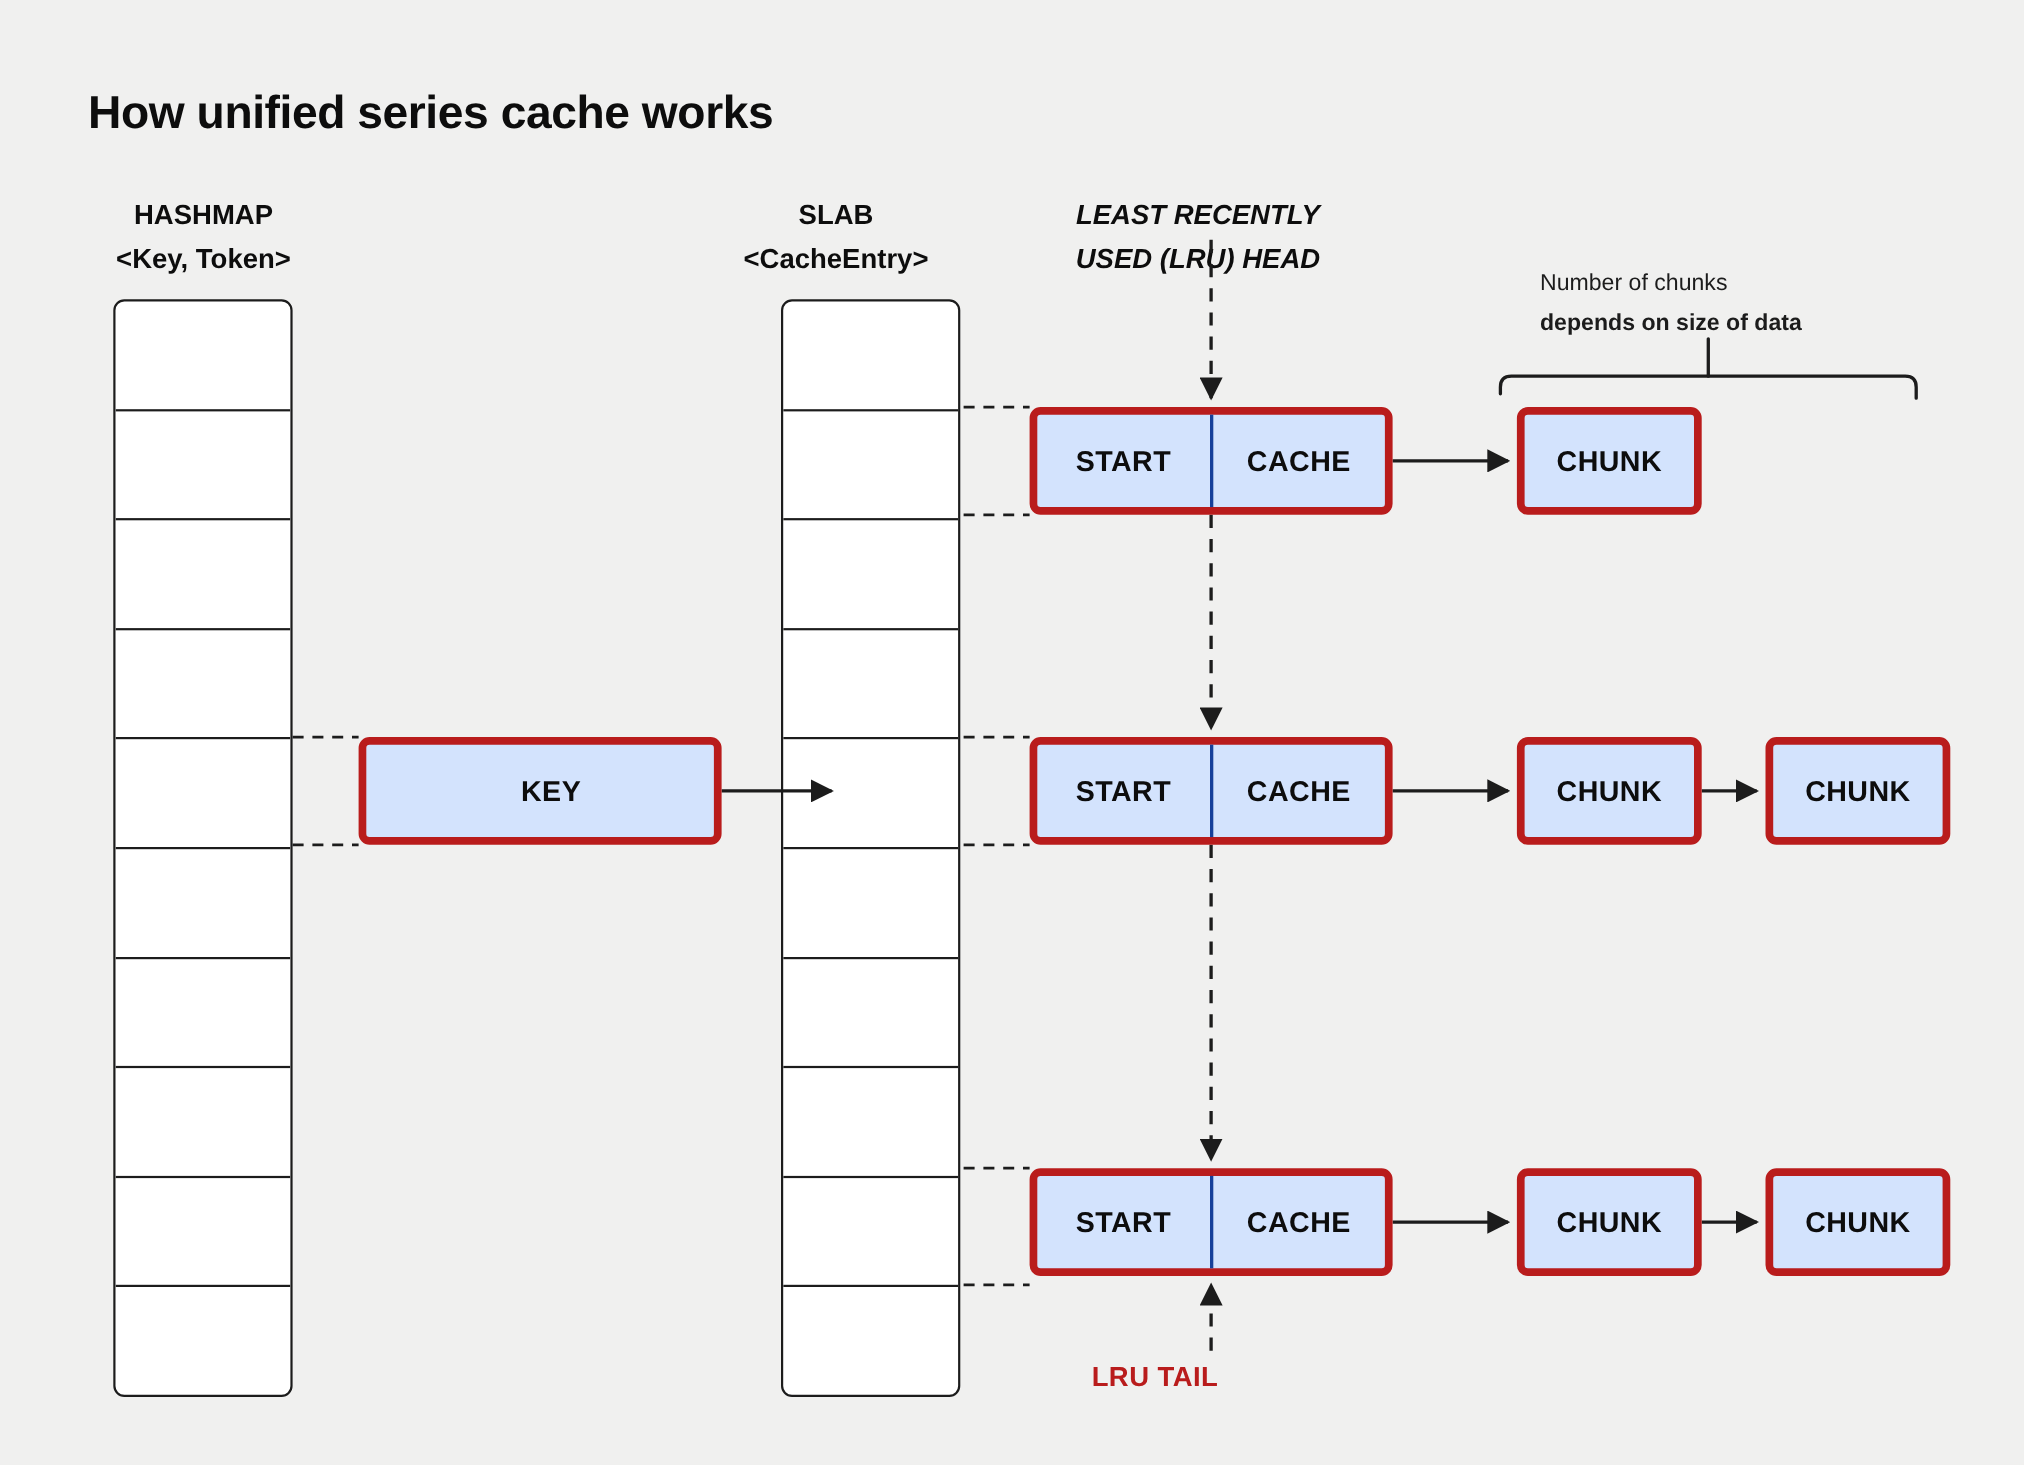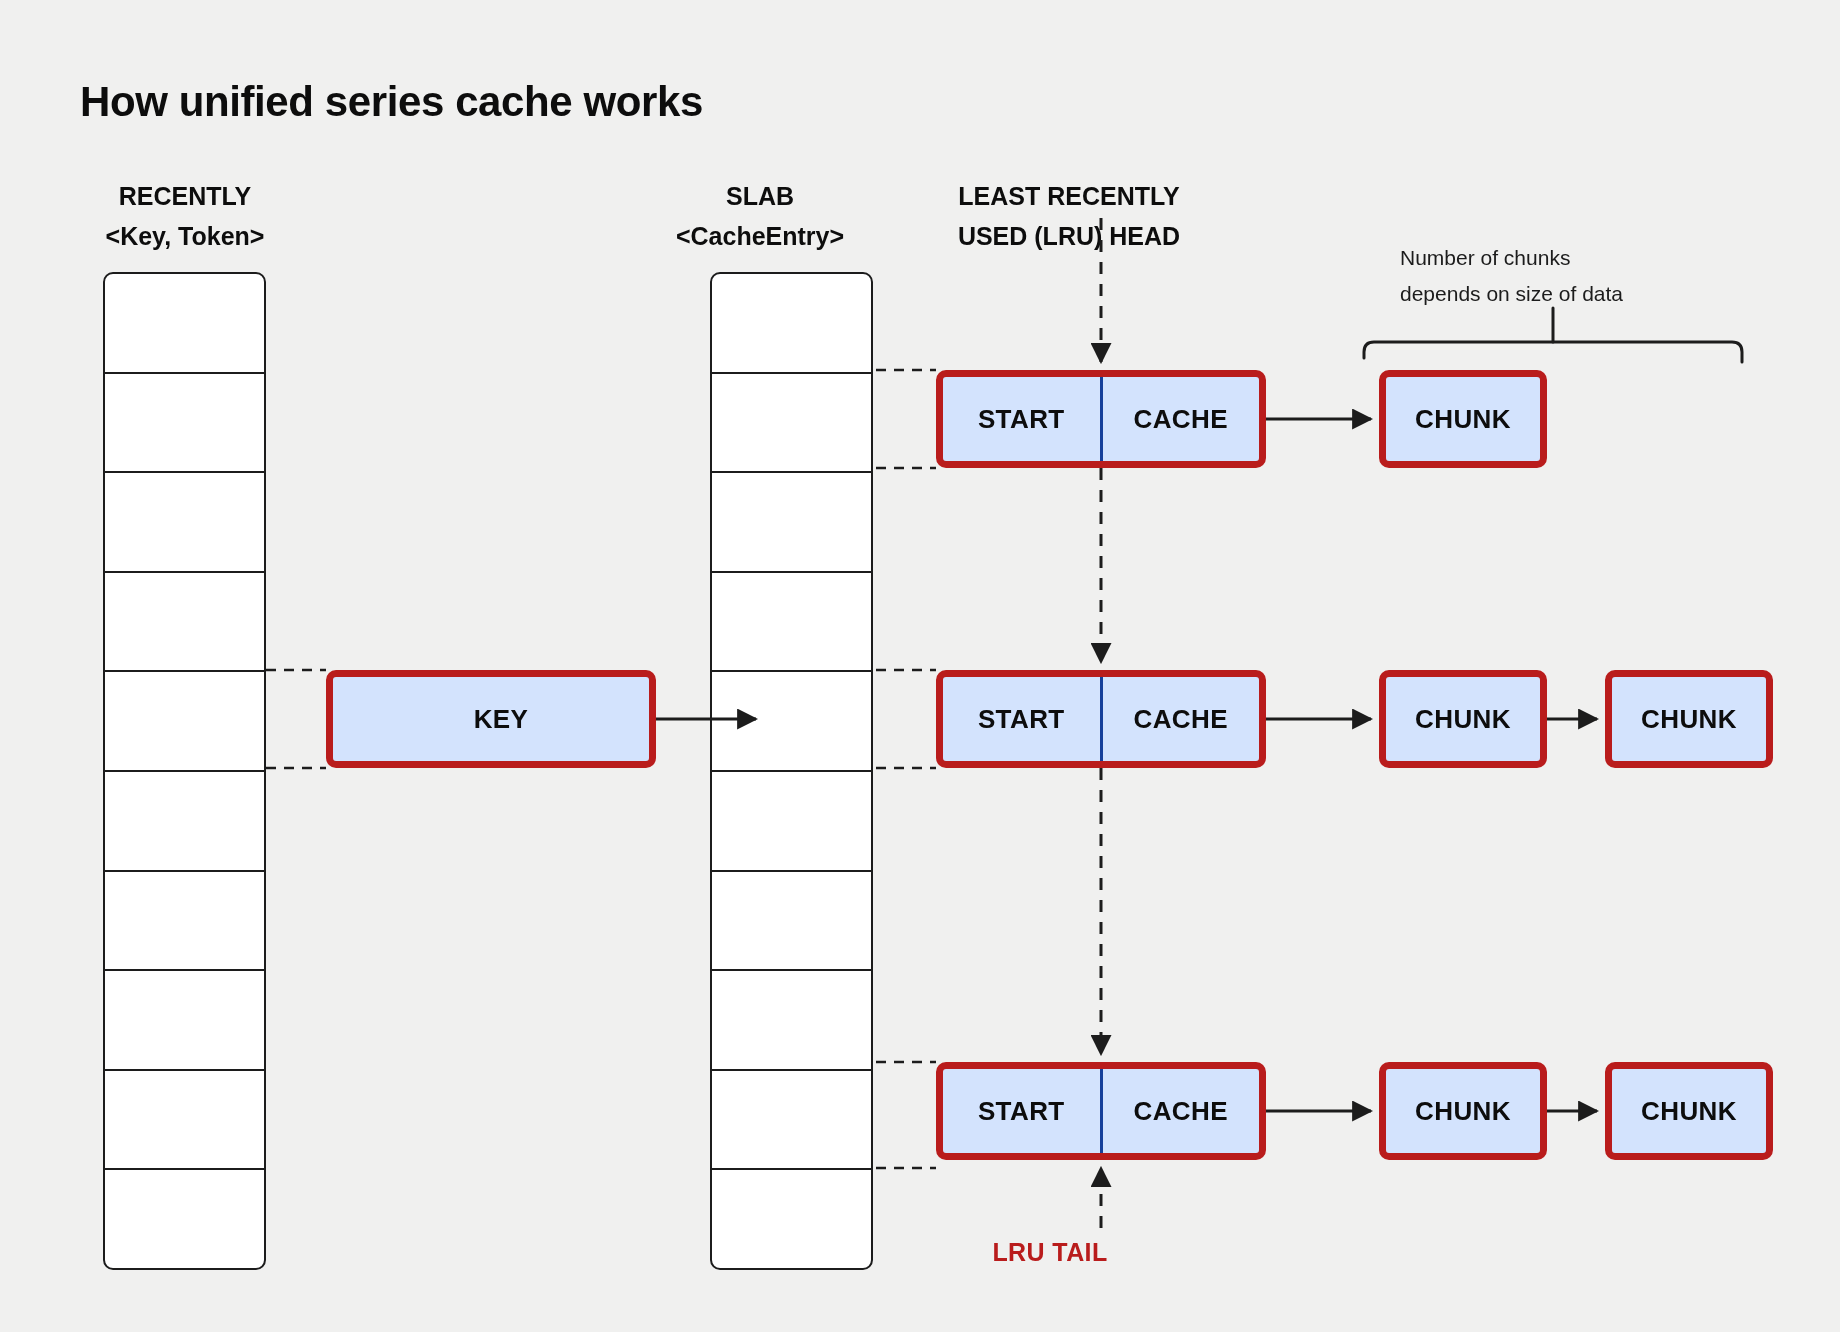--- a/index.html
+++ b/index.html
@@ -36,21 +36,21 @@
     font-weight: 700;
     line-height: 40px;
     color: #0d0d0d;
     text-align: center;
     white-space: nowrap;
   }
   .col-header .line2 { display: block; }
 
   #hashmap-header { left: 0px;   top: 176px; width: 370px; }
   #slab-header    { left: 600px; top: 176px; width: 320px; }
-  #lru-head-label { left: 884px; top: 176px; width: 370px; }
+  #lru-head-label { left: 904px; top: 176px; width: 370px; font-style: italic; }
 
   
   .cell-column {
     position: absolute;
     width: 163px;
     border: 2.5px solid #1c1c1c;
     border-radius: 10px;
     background: #ffffff;
     box-sizing: border-box;
     display: flex;
@@ -142,21 +142,21 @@
     color: #b91c1c;
     white-space: nowrap;
   }
 </style>
 </head>
 <body>
 
 <div id="diagram-title">How unified series cache works</div>
 
 <div id="hashmap-header" class="col-header">
-  <span>RECENTLY</span>
+  <span>HASHMAP</span>
   <span class="line2">&lt;Key, Token&gt;</span>
 </div>
 
 <div id="slab-header" class="col-header">
   <span>SLAB</span>
   <span class="line2">&lt;CacheEntry&gt;</span>
 </div>
 
 <div id="lru-head-label" class="col-header">
   <span>LEAST RECENTLY</span>
@@ -225,21 +225,21 @@
 
   <path d="M 1266 1111 L 1371 1111" stroke="#1c1c1c" stroke-width="3" fill="none" marker-end="url(#arrow-solid)"></path>
   <path d="M 1547 1111 L 1597 1111" stroke="#1c1c1c" stroke-width="3" fill="none" marker-end="url(#arrow-solid)"></path>
 
   <path d="M 1364 358 L 1364 352 Q 1364 342 1374 342 L 1732 342 Q 1742 342 1742 352 L 1742 362" stroke="#1c1c1c" stroke-width="3" fill="none" stroke-linecap="round"></path>
   <path d="M 1553 342 L 1553 308" stroke="#1c1c1c" stroke-width="3" fill="none" stroke-linecap="round"></path>
 </svg>
 
 <div id="chunks-note">
   <span>Number of chunks</span>
-  <span style="display:block;">depends on size of data</span>
+  <span style="display:block;font-weight:bold;">depends on size of data</span>
 </div>
 
 <div id="key-token-node" class="node">
   <div class="seg">KEY</div>
 </div>
 
 <div id="entry-node-0" class="node entry-node">
   <div class="seg">START</div>
   <div class="seg">CACHE</div>
 </div>

